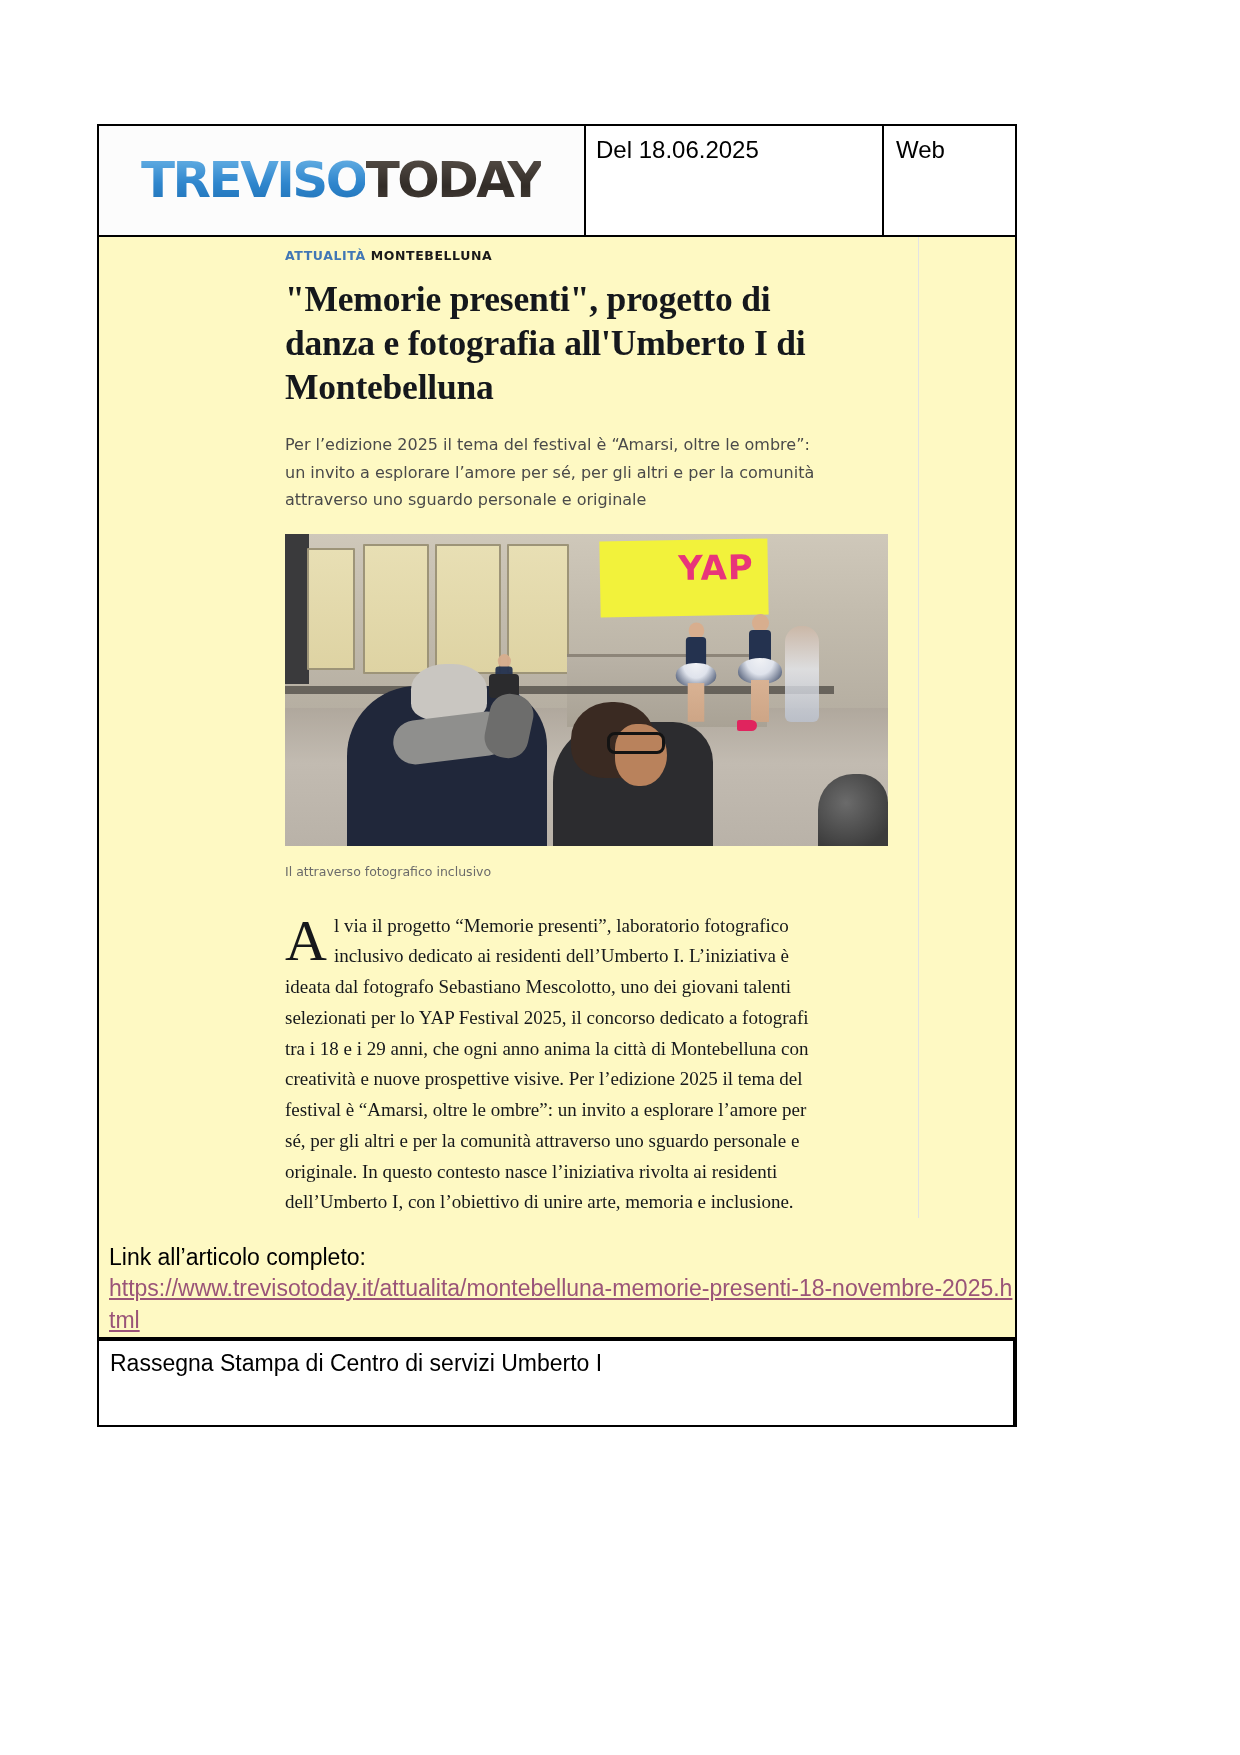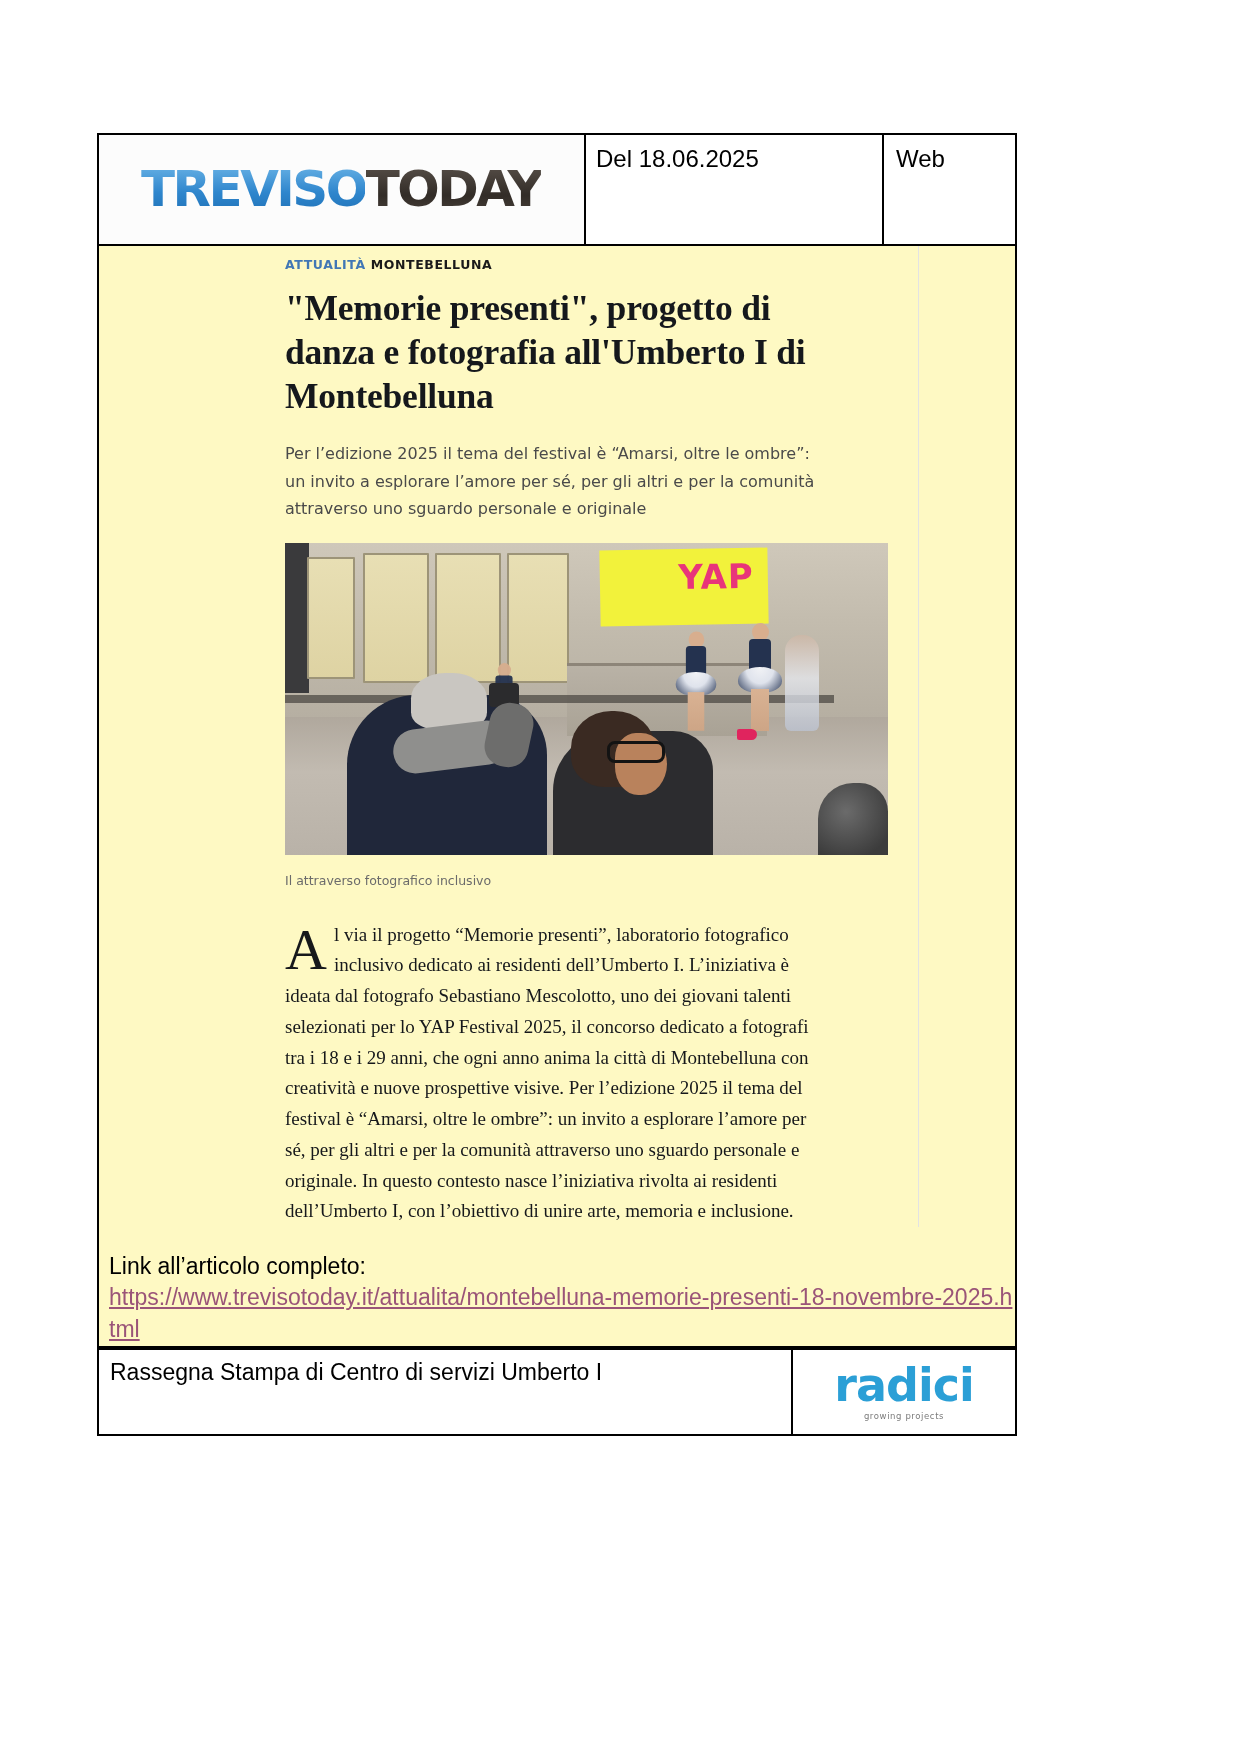--- a/index.html
+++ b/index.html
@@ -20,21 +20,21 @@
     position: absolute;
     left: 0; top: 0;
     width: 1240px;
     height: 1755px;
     background: #fff;
   }
 
   .sheet {
     position: absolute;
     left: 97px;
-    top: 133px;
+    top: 124px;
     width: 920px;
   }
 
   
   .hdr {
     display: flex;
     border: 2.5px solid #000;
     border-bottom: 2.5px solid #000;
     box-sizing: border-box;
     height: 113px;
@@ -461,22 +461,16 @@
         <div class="link-label">Link all’articolo completo:</div>
         <a class="link-url">https://www.trevisotoday.it/attualita/montebelluna-memorie-presenti-18-novembre-2025.html</a>
       </div>
 
     </div>
 
     <div class="footer">
       <div class="footer-text">
         <span>Rassegna Stampa di Centro di servizi Umberto I</span>
       </div>
-      <div class="footer-logo">
-        <div class="radici">
-          <div class="word">radici</div>
-          <div class="tag">growing projects</div>
-        </div>
-      </div>
     </div>
 
   </div>
 </div>
 
 </body></html>

